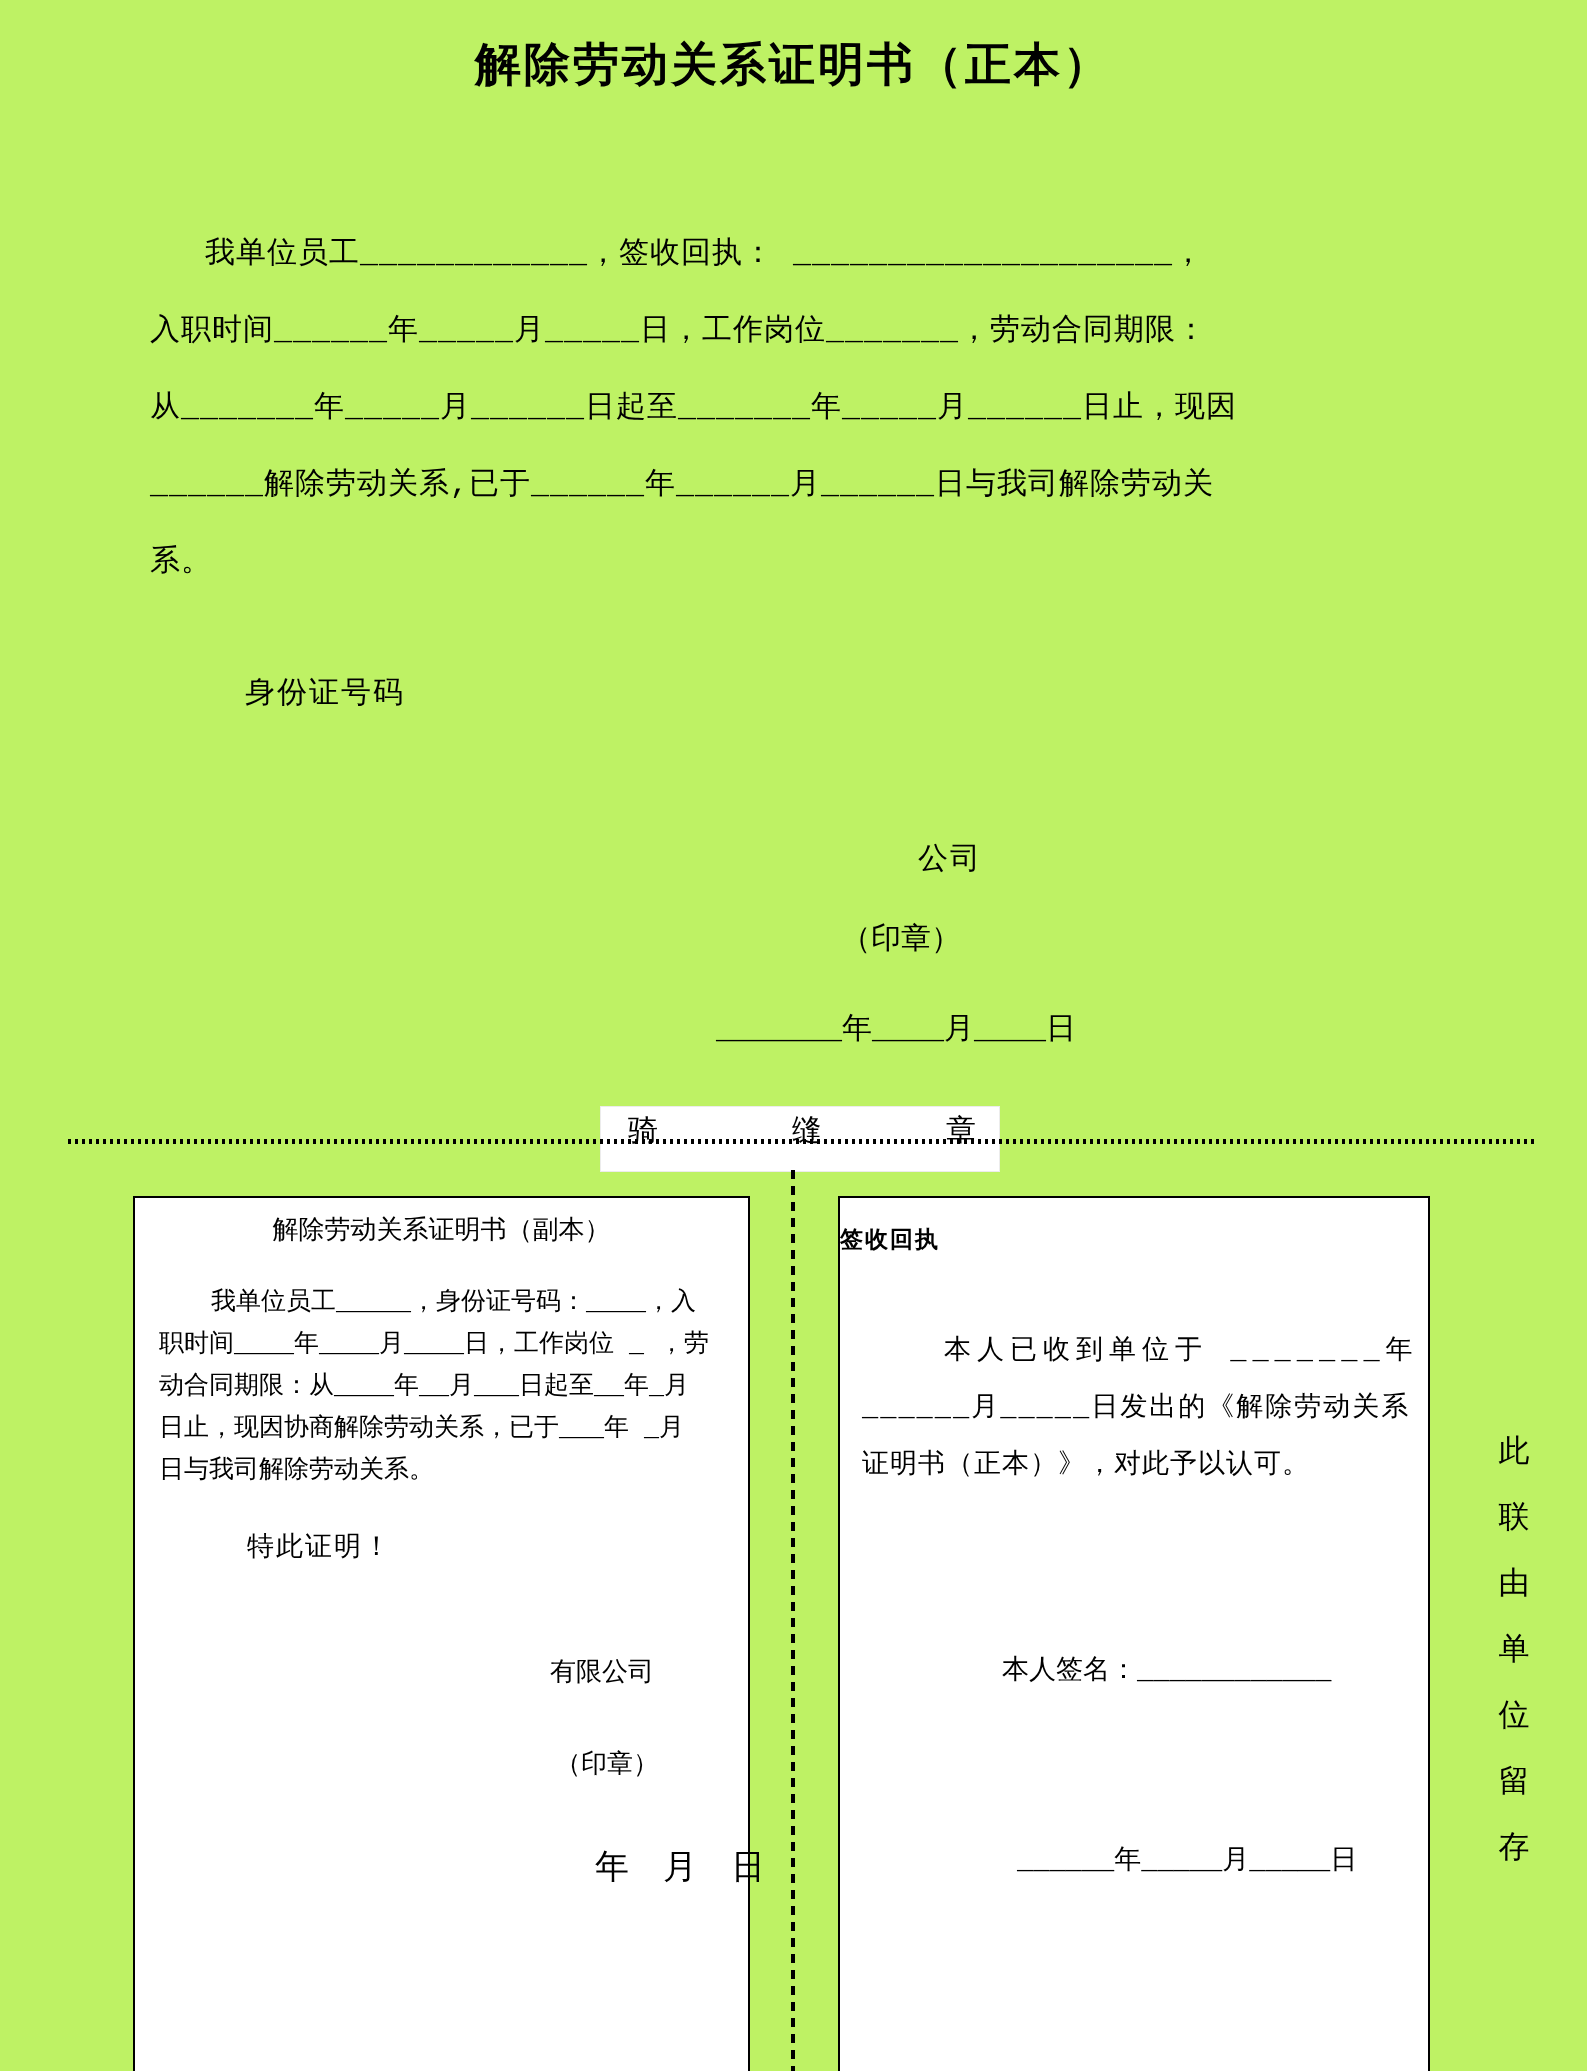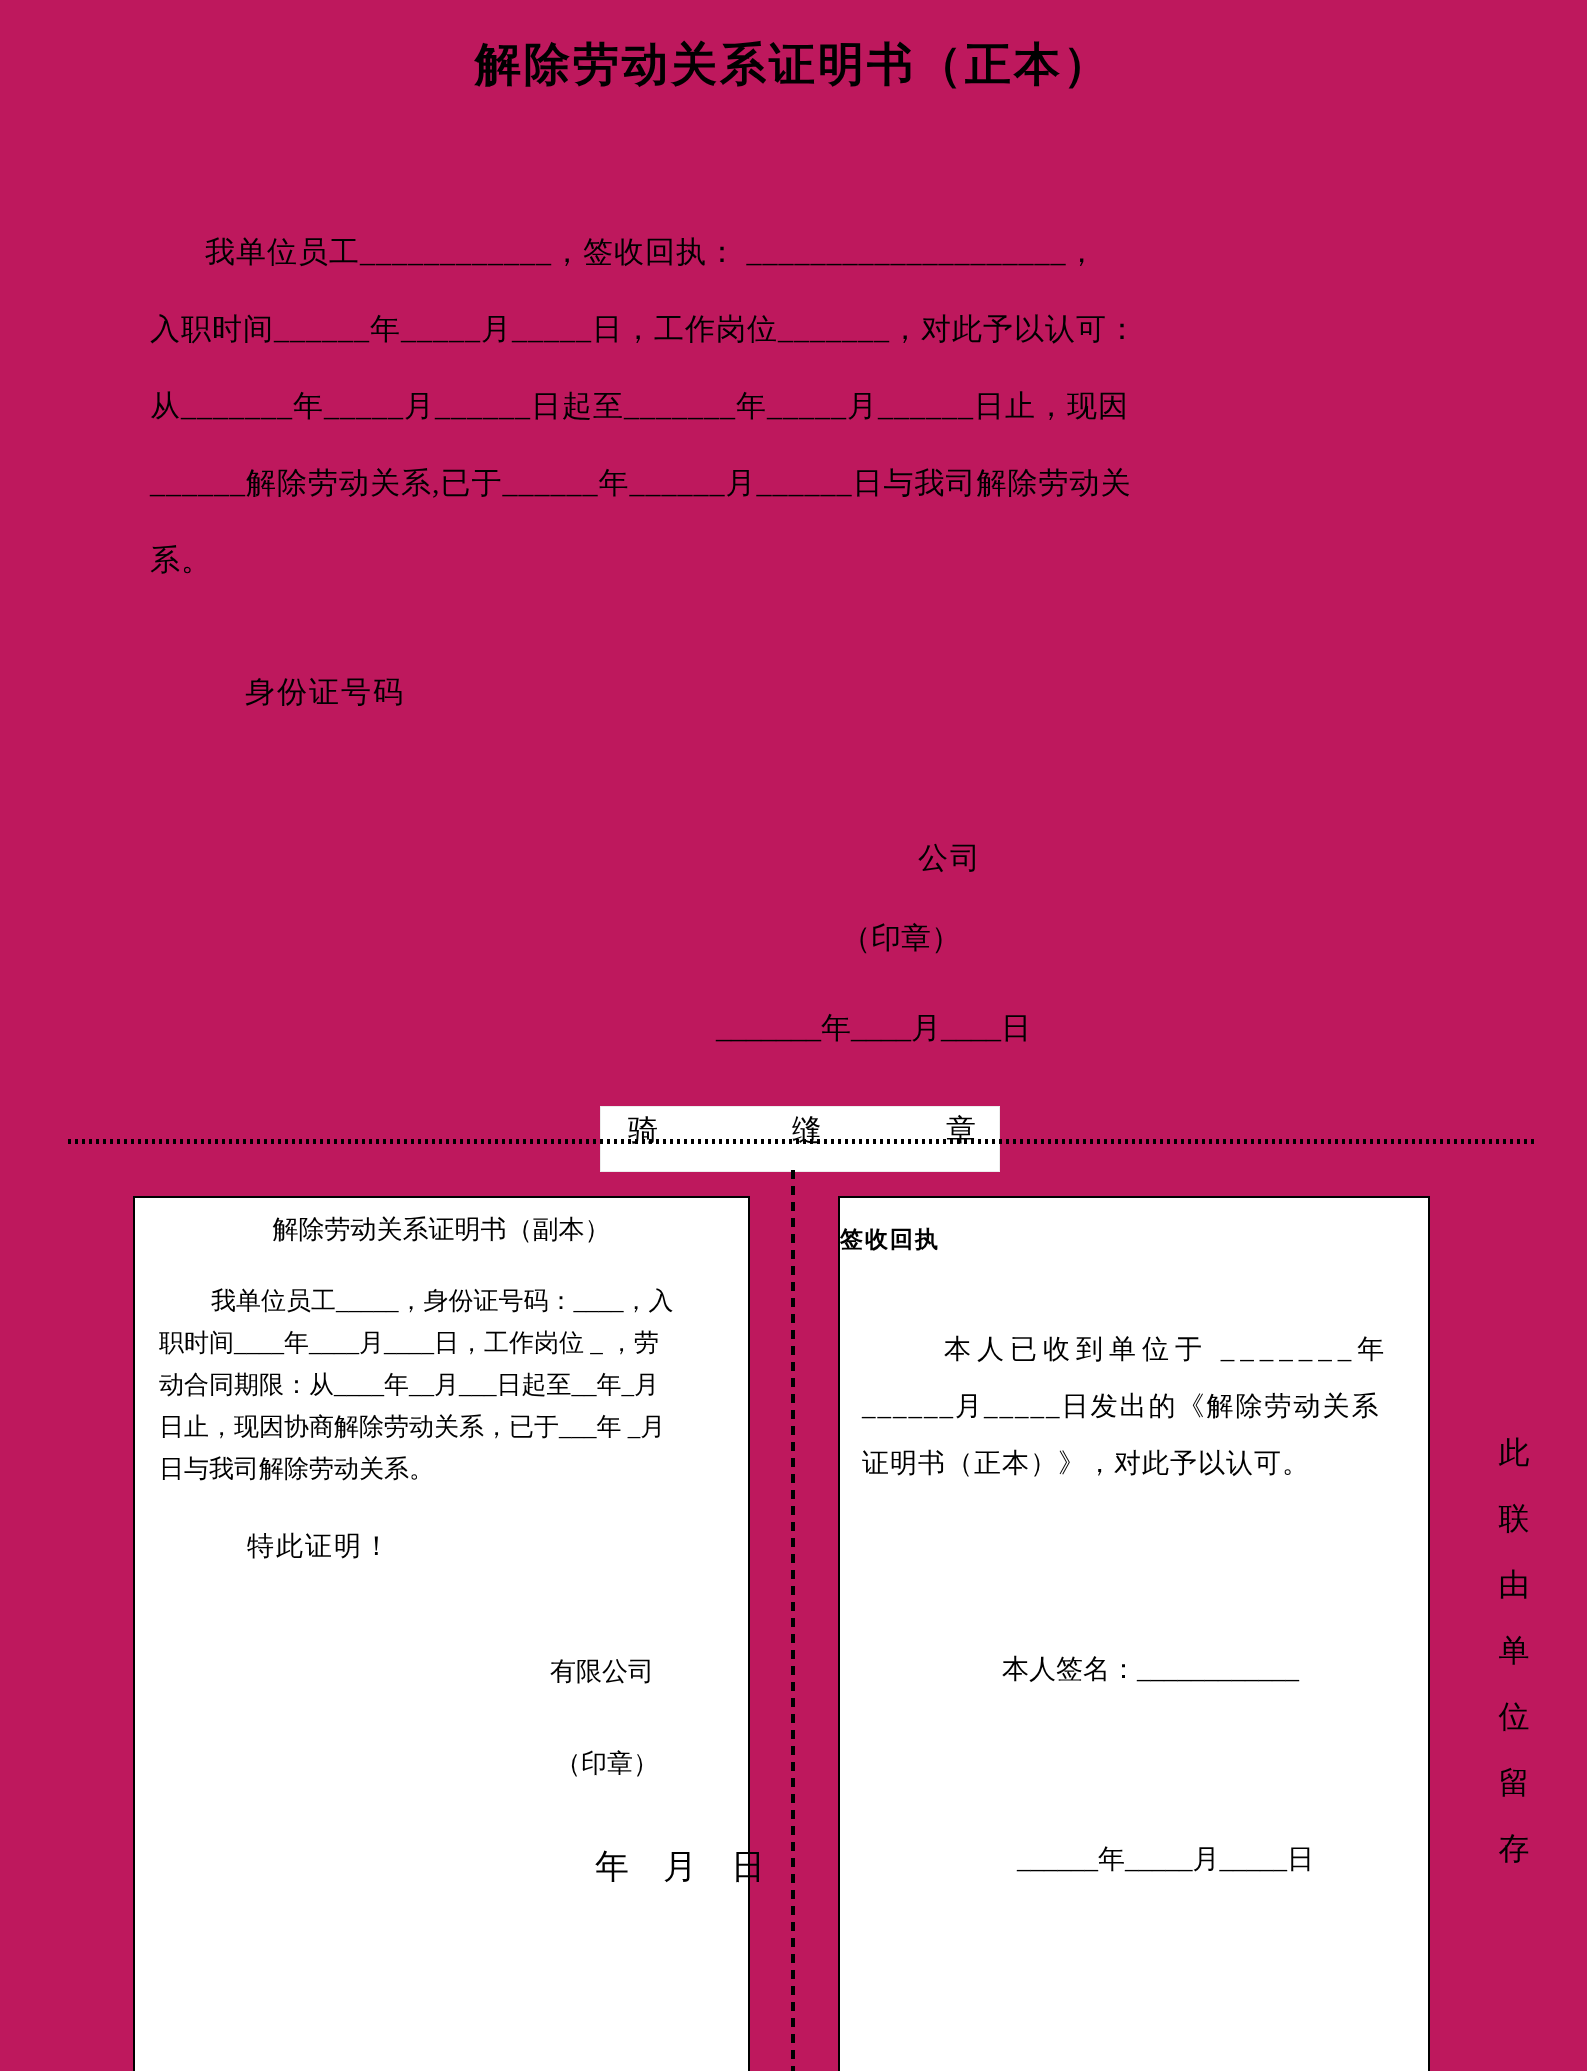--- a/index.html
+++ b/index.html
@@ -1,21 +1,21 @@
 <!DOCTYPE html>
 <html><head>
 <meta charset="utf-8">
 <style>
   html,body{margin:0;padding:0;background:#ffffff;}
   .page{
     position:relative;
     width:1587px;height:2071px;
-    background:#be185d;
+    background:#bef264;
     overflow:hidden;
-    font-family:Liberation Serif, serif;
+    font-family:Liberation Mono, monospace;
     color:#000;
   }
   .doc-title{
     position:absolute;top:34px;left:0;width:100%;
     text-align:center;font-size:46px;font-weight:bold;letter-spacing:3px;
     white-space:nowrap;
   }
   .m-line{
     position:absolute;left:150px;
     font-size:30px;white-space:nowrap;letter-spacing:1px;
@@ -79,21 +79,21 @@
   .side-note .ch{height:66px;font-size:31px;line-height:40px;text-align:center;}
 </style>
 </head>
 <body>
 
 <div class="page">
 
   <div class="doc-title">解除劳动关系证明书（正本）</div>
 
   <div class="m-line l0">我单位员工____________，签收回执：  ____________________，</div>
-  <div class="m-line l1">入职时间______年_____月_____日，工作岗位_______，对此予以认可：</div>
+  <div class="m-line l1">入职时间______年_____月_____日，工作岗位_______，劳动合同期限：</div>
   <div class="m-line l2">从_______年_____月______日起至_______年_____月______日止，现因</div>
   <div class="m-line l3">______解除劳动关系,已于______年______月______日与我司解除劳动关</div>
   <div class="m-line l4">系。</div>
 
   <div class="certify-main">身份证号码</div>
   <div class="company-main">公司</div>
   <div class="seal-main">（印章）</div>
   <div class="date-main">_______年____月____日</div>
 
   <div class="divider-box"></div>

